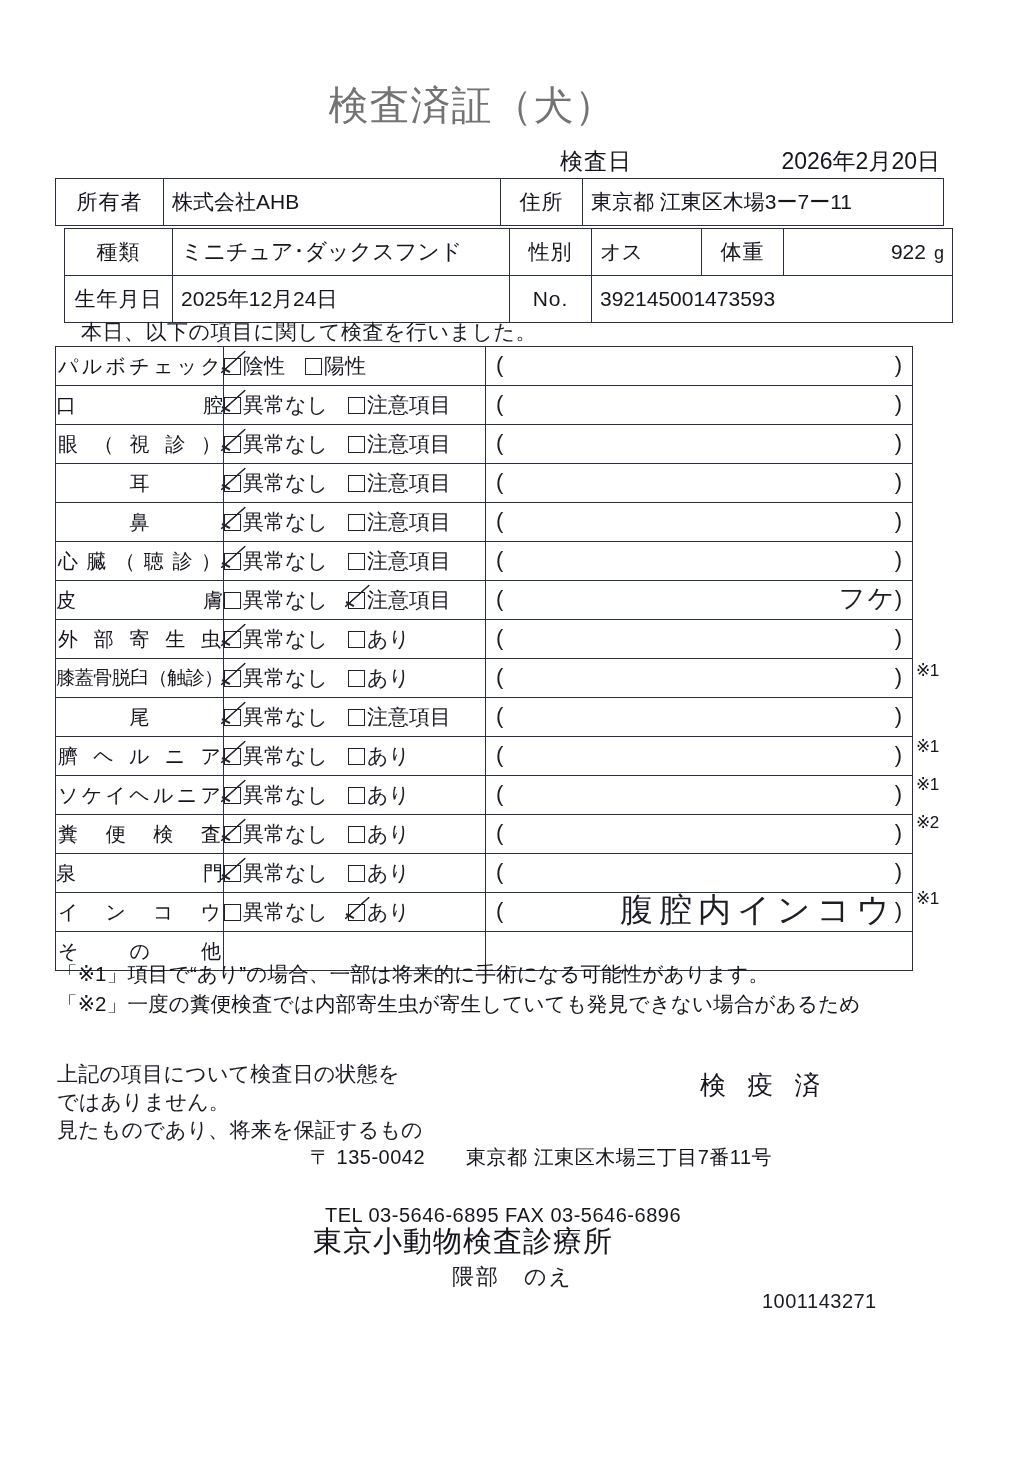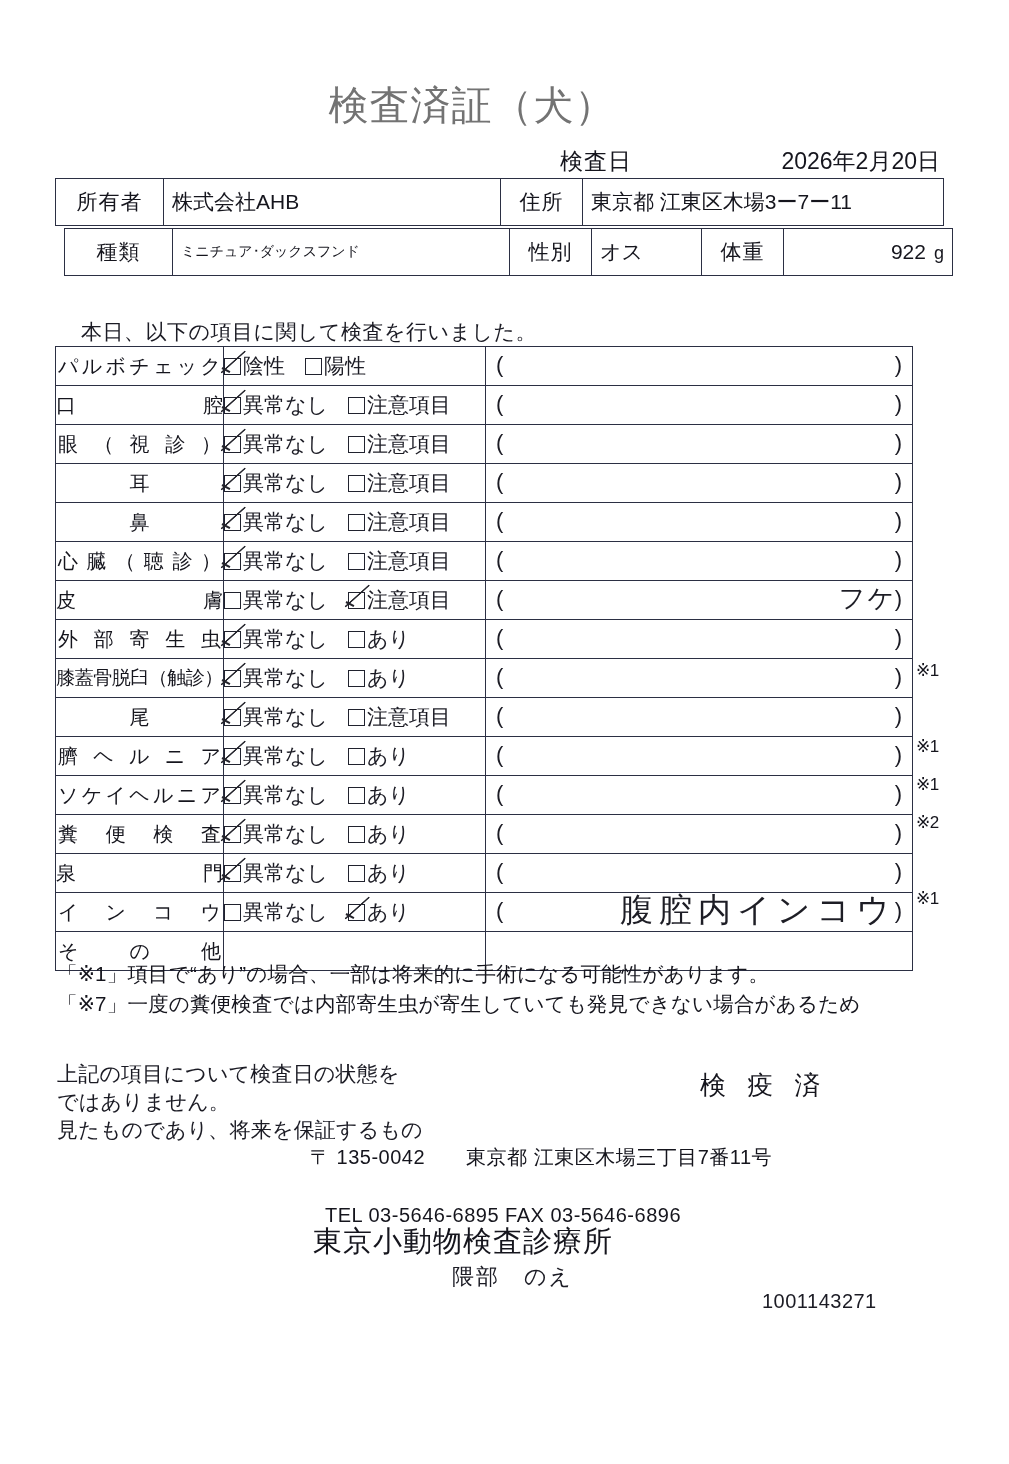--- a/index.html
+++ b/index.html
@@ -295,27 +295,33 @@
       <col style="width:108px">
         <col style="width:337px">
         <col style="width:82px">
       <col style="width:110px">
         <col style="width:82px">
         <col style="width:169px">
     </colgroup>
     <tbody>
       <tr>
         <td class="lbl">種類</td>
-        <td class="val" style="font-size:14px">ミニチュア･ダックスフンド</td>
+        <td class="val" style="font-size:22px">ミニチュア･ダックスフンド</td>
         <td class="lbl">性別</td>
         <td class="val">オス</td>
         <td class="lbl">体重</td>
         <td class="weight-cell">
           <span>922</span><span class="weight-unit">g</span>
         </td>
+      </tr>
+      <tr>
+        <td class="lbl">生年月日</td>
+        <td class="val">2025年12月24日</td>
+        <td class="lbl">No.</td>
+        <td class="val" colspan="3">392145001473593</td>
       </tr>
     </tbody>
   </table>
 
   <div class="intro">本日、以下の項目に関して検査を行いました。</div>
 
   <table id="check-table">
     <colgroup>
         <col style="width:168px">
         <col style="width:262px">
@@ -549,21 +555,21 @@
   </table>
   <div id="marker-layer">
       <div class="marker-col" style="top: 660px;">※1</div>
       <div class="marker-col" style="top: 736px;">※1</div>
       <div class="marker-col" style="top: 774px;">※1</div>
       <div class="marker-col" style="top: 812px;">※2</div>
       <div class="marker-col" style="top: 888px;">※1</div>
     </div>
 
   <div class="note-block" id="fn1">「※1」項目で“あり”の場合、一部は将来的に手術になる可能性があります。</div>
-  <div class="note-block" id="fn2">「※7」一度の糞便検査では内部寄生虫が寄生していても発見できない場合があるため</div>
+  <div class="note-block" id="fn2">「※2」一度の糞便検査では内部寄生虫が寄生していても発見できない場合があるため</div>
 
   <div class="disclaimer">
     <div>上記の項目について検査日の状態を</div>
     <div>ではありません。</div>
     <div>見たものであり、将来を保証するもの</div>
   </div>
 
   <div class="quarantine">検 疫 済</div>
 
   <div class="addr-line" id="postal">〒 135-0042　　東京都 江東区木場三丁目7番11号</div>

